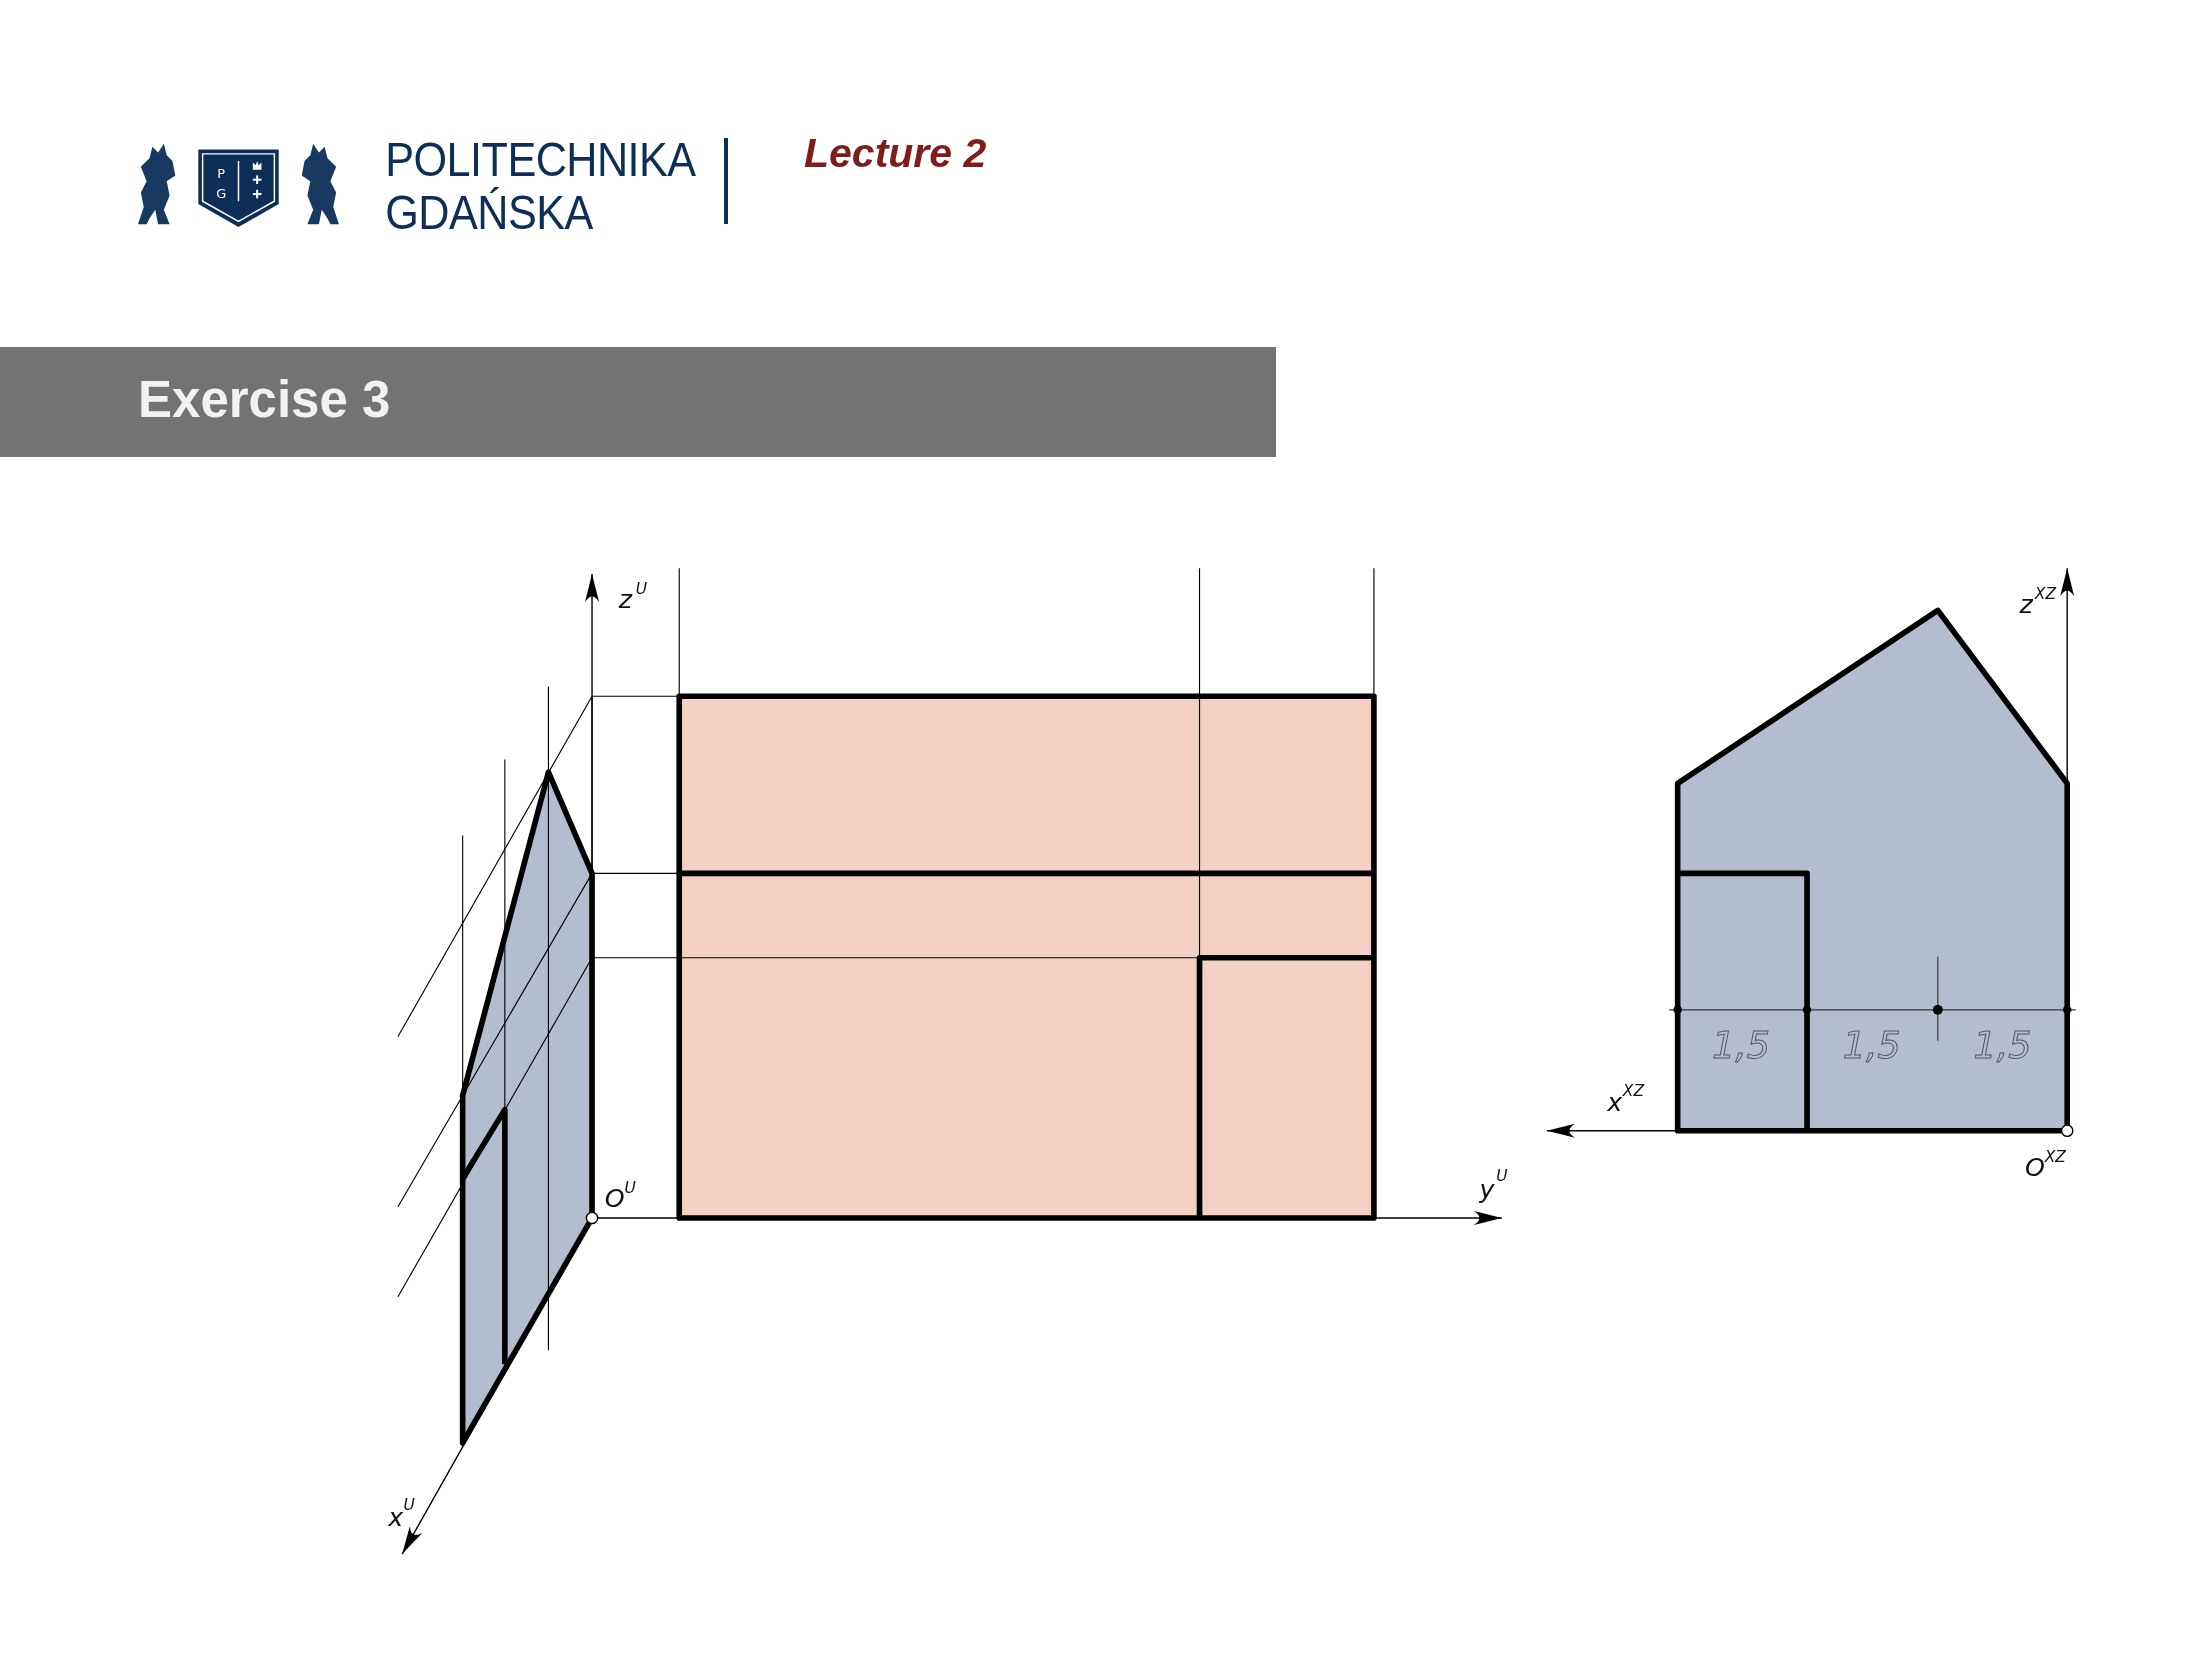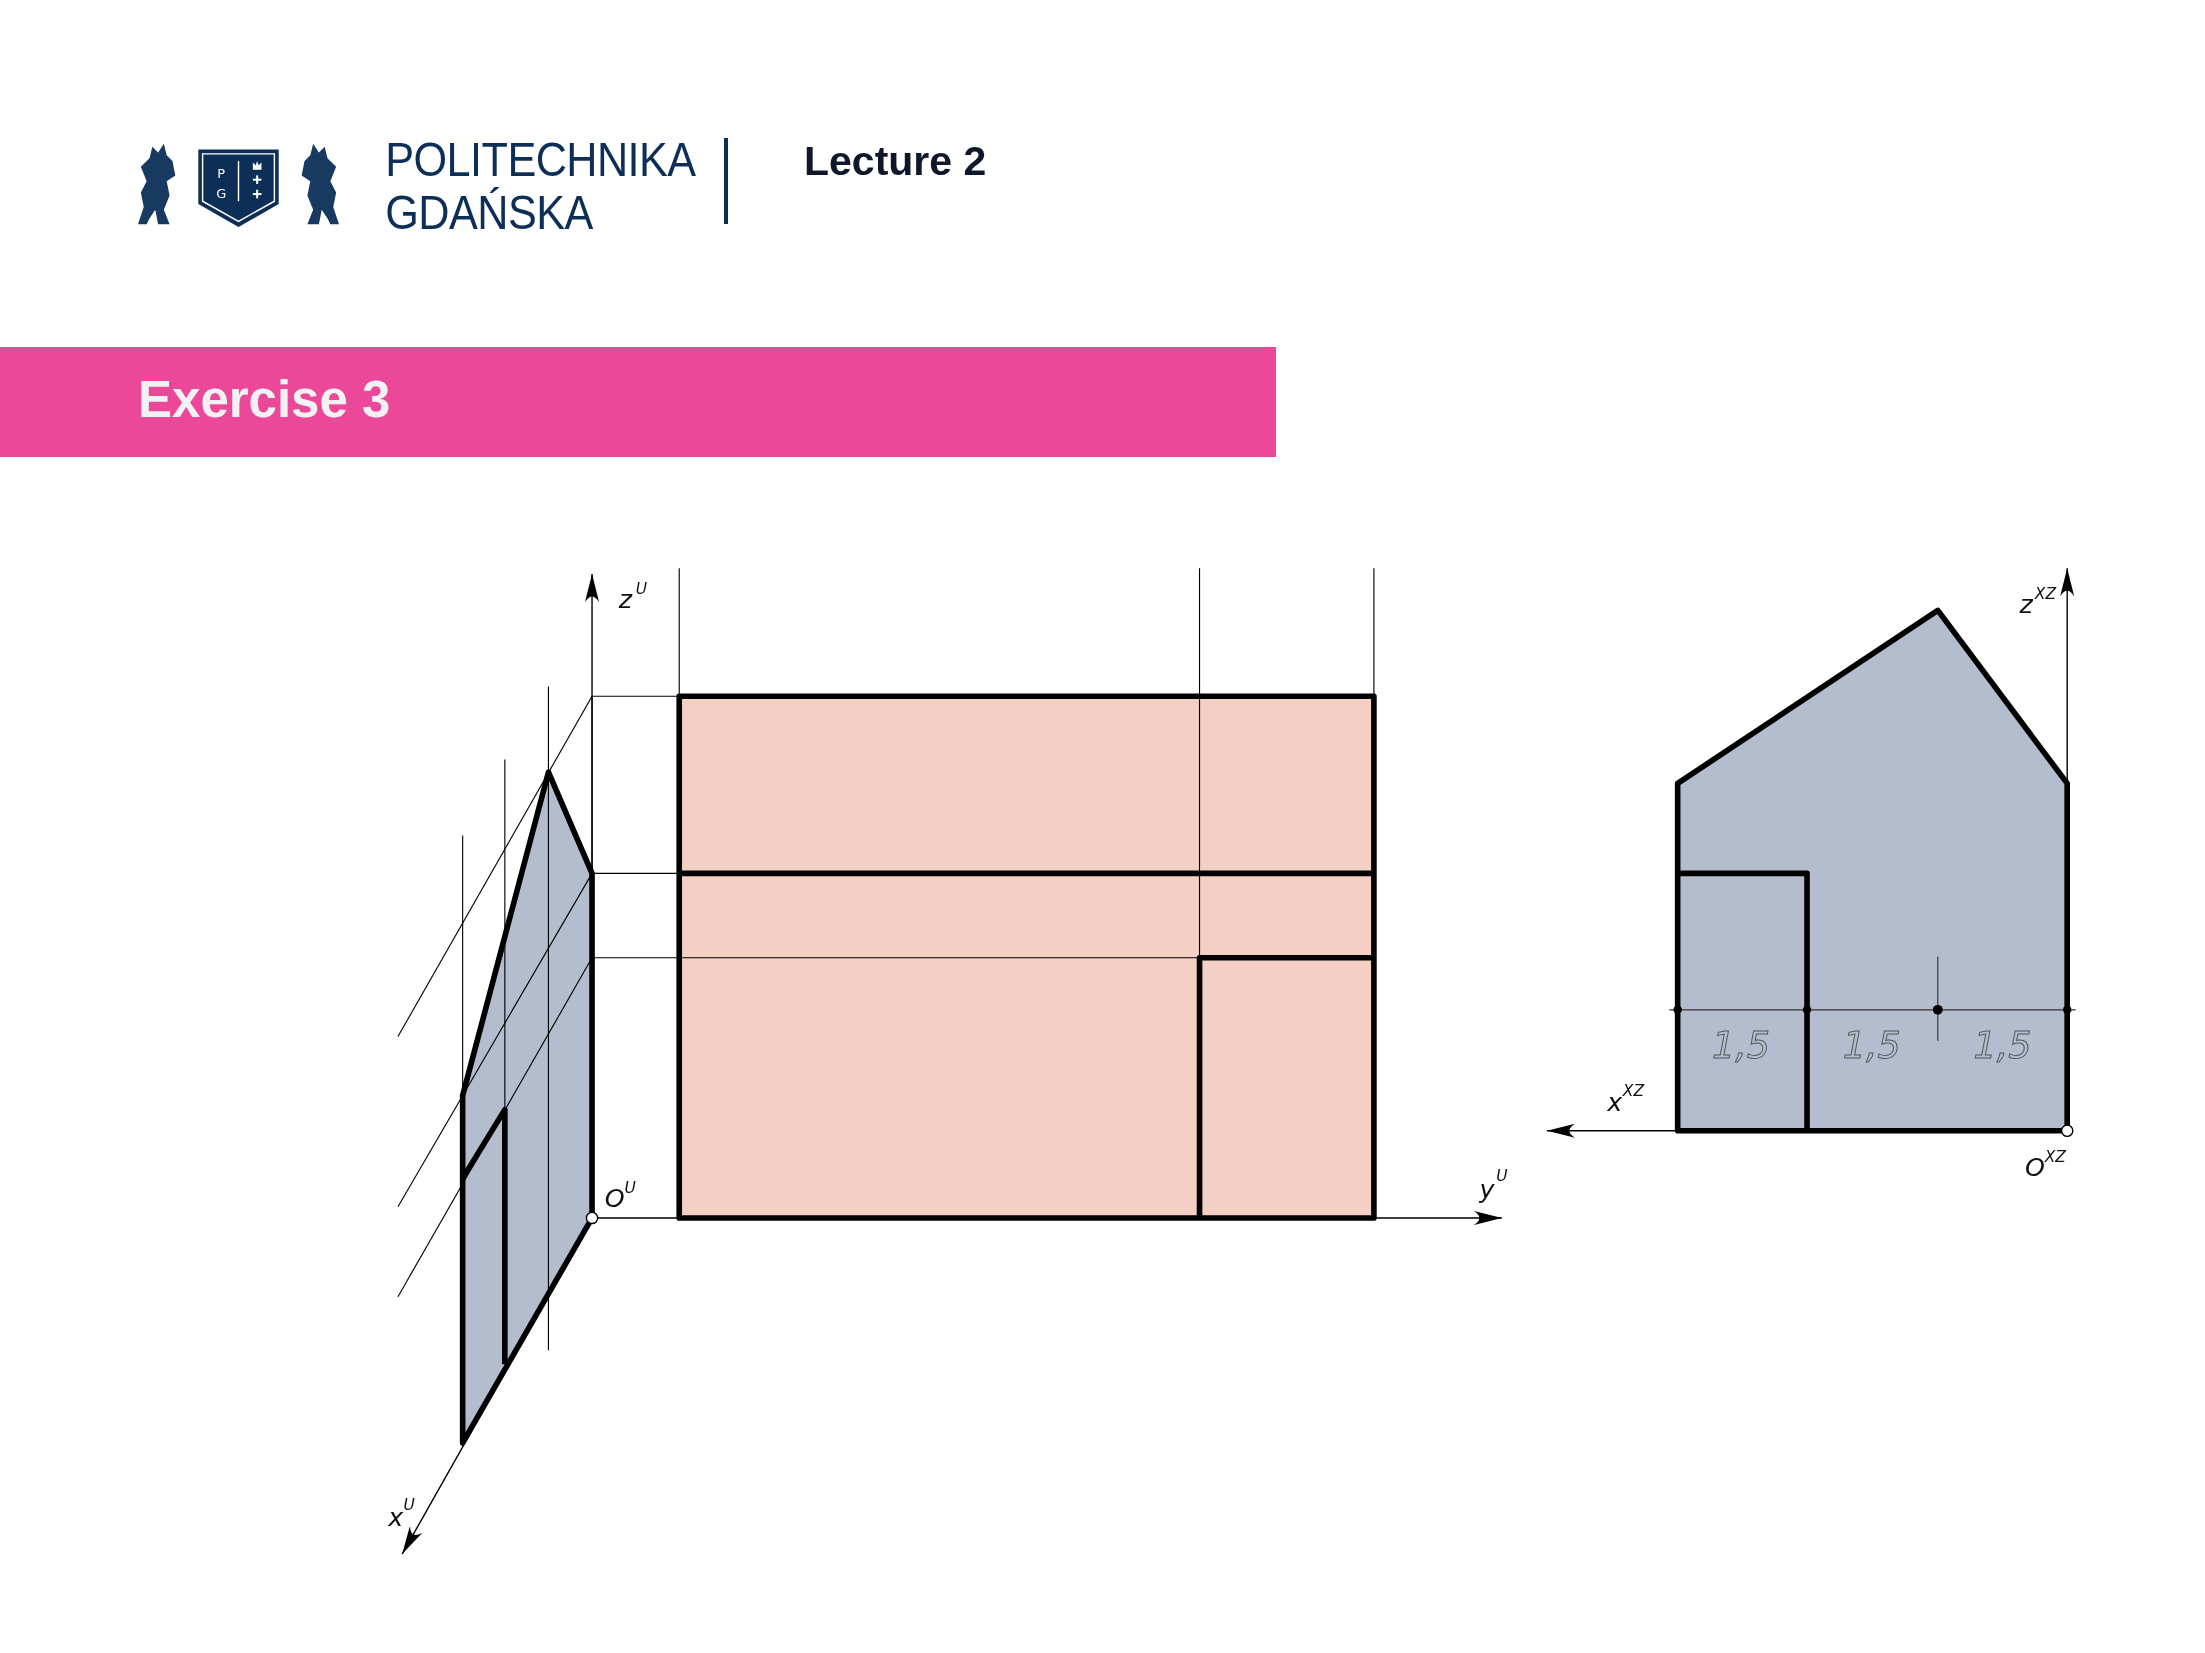--- a/index.html
+++ b/index.html
@@ -1,22 +1,22 @@
 <!DOCTYPE html>
 <html style="font-size:9.2px"><head>
 <meta charset="utf-8">
 <style>
   html,body{margin:0;padding:0;background:#fff;}
   body{width:2205px;height:1654px;position:relative;overflow:hidden;font-family:"Liberation Sans",sans-serif;}
   .logo{position:absolute;left:138px;top:138px;width:201px;height:92px;}
   .brand{position:absolute;left:368px;top:133px;color:#0d2f57;font-weight:normal;font-size:48px;line-height:53px;text-align:left;font-family:"Liberation Sans",sans-serif;letter-spacing:-0.6px;}
   .brand div{transform:scaleX(0.9);}
   .divider{position:absolute;left:724px;top:138px;width:4px;height:86px;background:#0d2f57;}
-  .lecture{position:absolute;left:804px;top:133px;color:#0f172a;font-weight:bold;font-size:41px;line-height:57px;}
-  .redbar{position:absolute;left:0;top:347px;width:1276px;height:110px;background:#ec4899;}
+  .lecture{position:absolute;left:804px;top:125px;color:#7f1d1d;font-weight:bold;font-size:41px;line-height:57px;font-style:italic;}
+  .redbar{position:absolute;left:0;top:347px;width:1276px;height:110px;background:#737373;}
   .redbar span{position:absolute;left:138px;top:24px;color:#f2f2f2;font-weight:bold;font-size:51px;line-height:57px;}
   svg.drawing{position:absolute;left:0;top:0;width:2205px;height:1654px;}
   .lbl{font-family:"DejaVu Sans",sans-serif;font-style:italic;fill:#111;}
 </style>
 </head>
 <body>
 
 <svg class="logo" viewBox="0 0 140 64">
   <g fill="#0d2f57">
     <path d="M2 20 L8 14 L10 6 L14 10 L18 4 L20 12 L24 16 L26 26 L20 30 L22 40 L18 50 L22 60 L14 60 L12 50 L8 56 L6 60 L0 60 L4 48 L2 38 L6 30 Z" opacity="0.95"></path>

